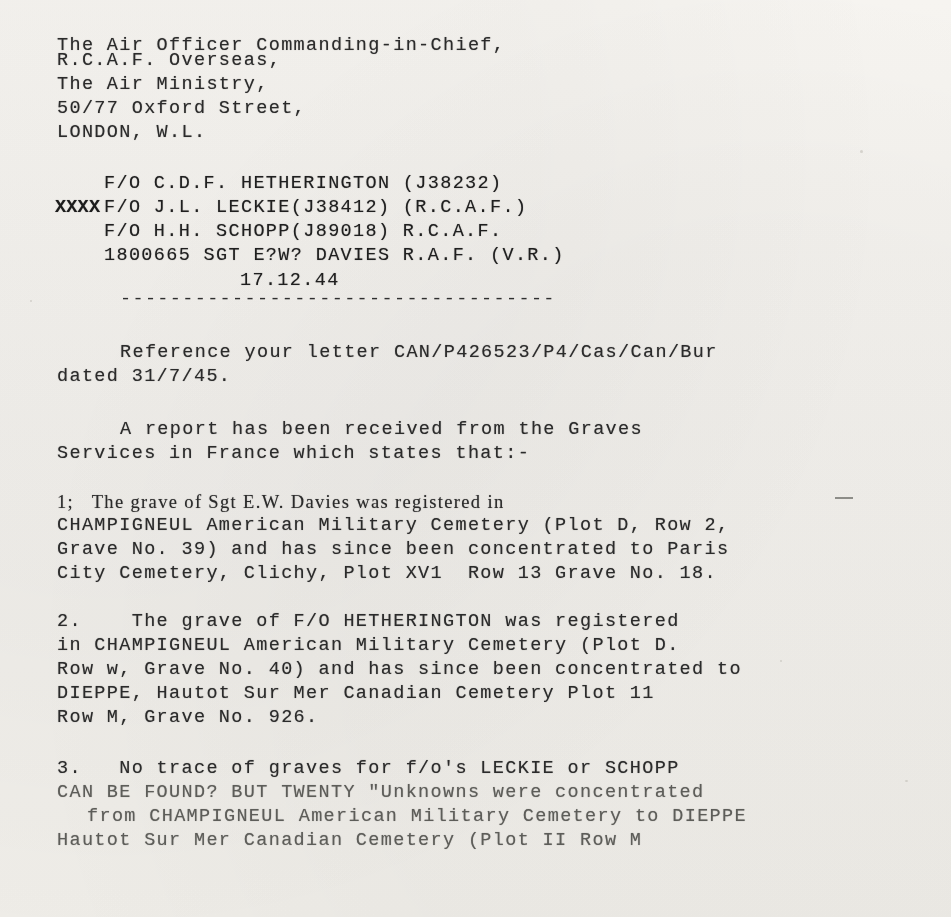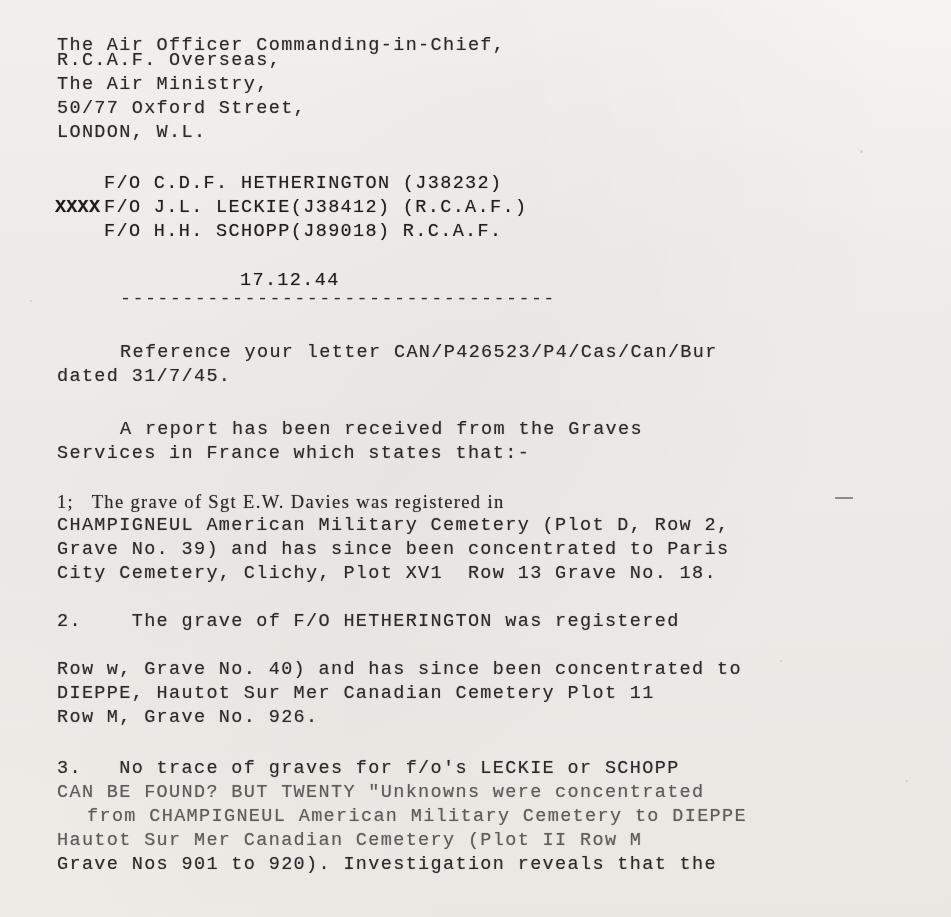--- a/index.html
+++ b/index.html
@@ -78,44 +78,45 @@
     <div class="ln" style="left:57px; top:49px;">R.C.A.F. Overseas,</div>
     <div class="ln" style="left:57px; top:73px;">The Air Ministry,</div>
     <div class="ln" style="left:57px; top:97px;">50/77 Oxford Street,</div>
     <div class="ln" style="left:57px; top:121px;">LONDON, W.L.</div>
 
     <div class="ln strike-over" style="left:55px; top:196px;">XXXX</div>
 
     <div class="ln strong" style="left:104px; top:172px;">F/O C.D.F. HETHERINGTON (J38232)</div>
     <div class="ln strong" style="left:104px; top:196px;">F/O J.L. LECKIE(J38412) (R.C.A.F.)</div>
     <div class="ln strong" style="left:104px; top:220px;">F/O H.H. SCHOPP(J89018) R.C.A.F.</div>
+    <div class="ln strong" style="left:104px; top:244px;">1800665 SGT E?W? DAVIES R.A.F. (V.R.)</div>
     <div class="ln strong" style="left:240px; top:269px;">17.12.44</div>
     <div class="rule" style="left:120px; top:288px;">-----------------------------------</div>
 
     <div class="ln" style="left:120px; top:341px;">Reference your letter CAN/P426523/P4/Cas/Can/Bur</div>
     <div class="ln" style="left:57px; top:365px;">dated 31/7/45.</div>
 
     <div class="ln" style="left:120px; top:418px;">A report has been received from the Graves</div>
     <div class="ln" style="left:57px; top:442px;">Services in France which states that:-</div>
 
     <div class="ln" style="left:57px; top:490px;font-family:Liberation Serif, serif;">1;   The grave of Sgt E.W. Davies was registered in</div>
     <div class="ln" style="left:57px; top:514px;">CHAMPIGNEUL American Military Cemetery (Plot D, Row 2,</div>
     <div class="ln" style="left:57px; top:538px;">Grave No. 39) and has since been concentrated to Paris</div>
     <div class="ln" style="left:57px; top:562px;">City Cemetery, Clichy, Plot XV1  Row 13 Grave No. 18.</div>
 
     <div class="ln" style="left:57px; top:610px;">2.    The grave of F/O HETHERINGTON was registered</div>
+    <div class="ln" style="left:57px; top:634px;">in CHAMPIGNEUL American Military Cemetery (Plot D.</div>
     <div class="ln" style="left:57px; top:658px;">Row w, Grave No. 40) and has since been concentrated to</div>
     <div class="ln" style="left:57px; top:682px;">DIEPPE, Hautot Sur Mer Canadian Cemetery Plot 11</div>
     <div class="ln" style="left:57px; top:706px;">Row M, Grave No. 926.</div>
 
     <div class="ln" style="left:57px; top:757px;">3.   No trace of graves for f/o's LECKIE or SCHOPP</div>
     <div class="ln faint" style="left:57px; top:781px;">CAN BE FOUND? BUT TWENTY "Unknowns were concentrated</div>
     <div class="ln faint" style="left:53px; top:805px;margin-left:34px;">from CHAMPIGNEUL American Military Cemetery to DIEPPE</div>
     <div class="ln faint" style="left:57px; top:829px;">Hautot Sur Mer Canadian Cemetery (Plot II Row M</div>
-    <div class="ln" style="left:57px; top:853px;">Grave Nos 901 to 920). Investigation reveals that the</div>
 
     <div class="margin-dash" style="left:835px; top:497px;"></div>
 
     <div class="speck" style="left:860px; top:150px; width:3px; height:3px;"></div>
     <div class="speck" style="left:780px; top:660px; width:2px; height:2px;"></div>
     <div class="speck" style="left:905px; top:780px; width:3px; height:2px;"></div>
     <div class="speck" style="left:30px; top:300px; width:2px; height:2px;"></div>
 
   </div>
 </div>

